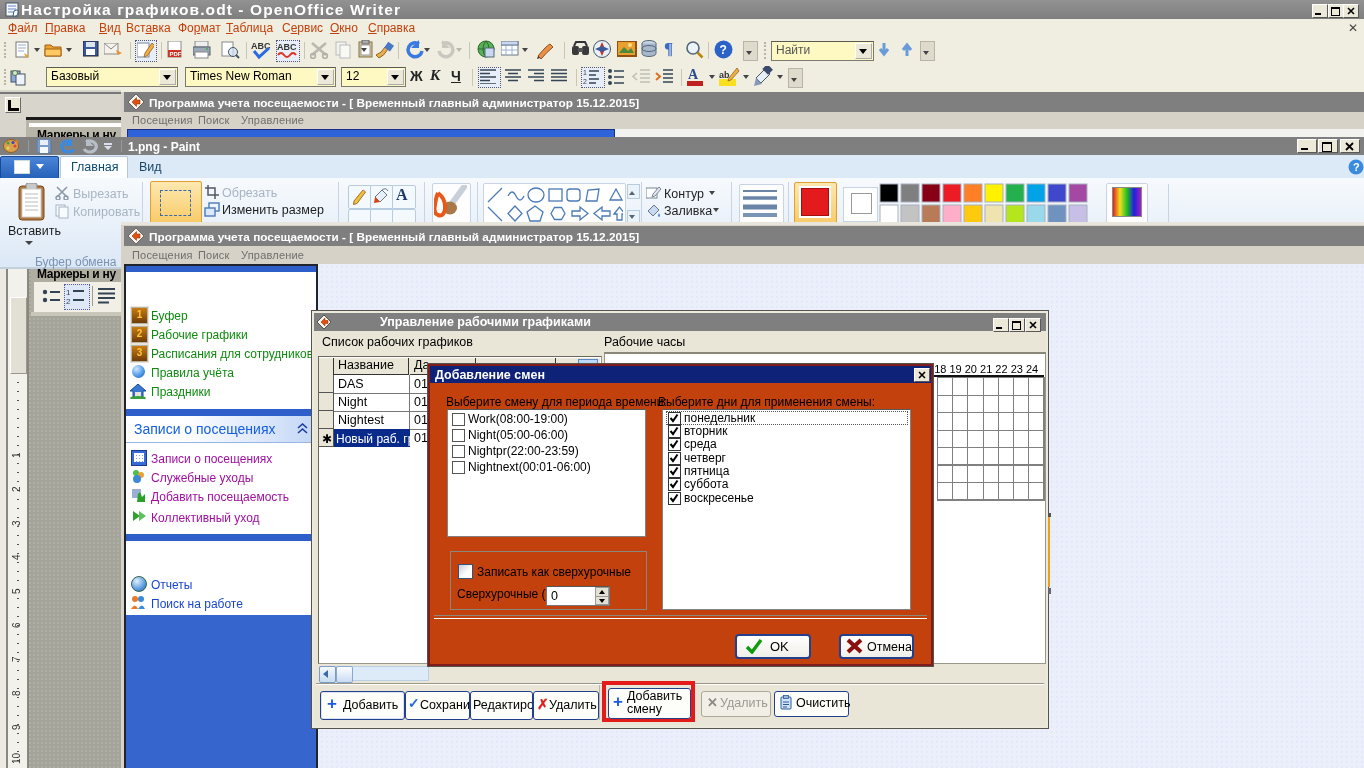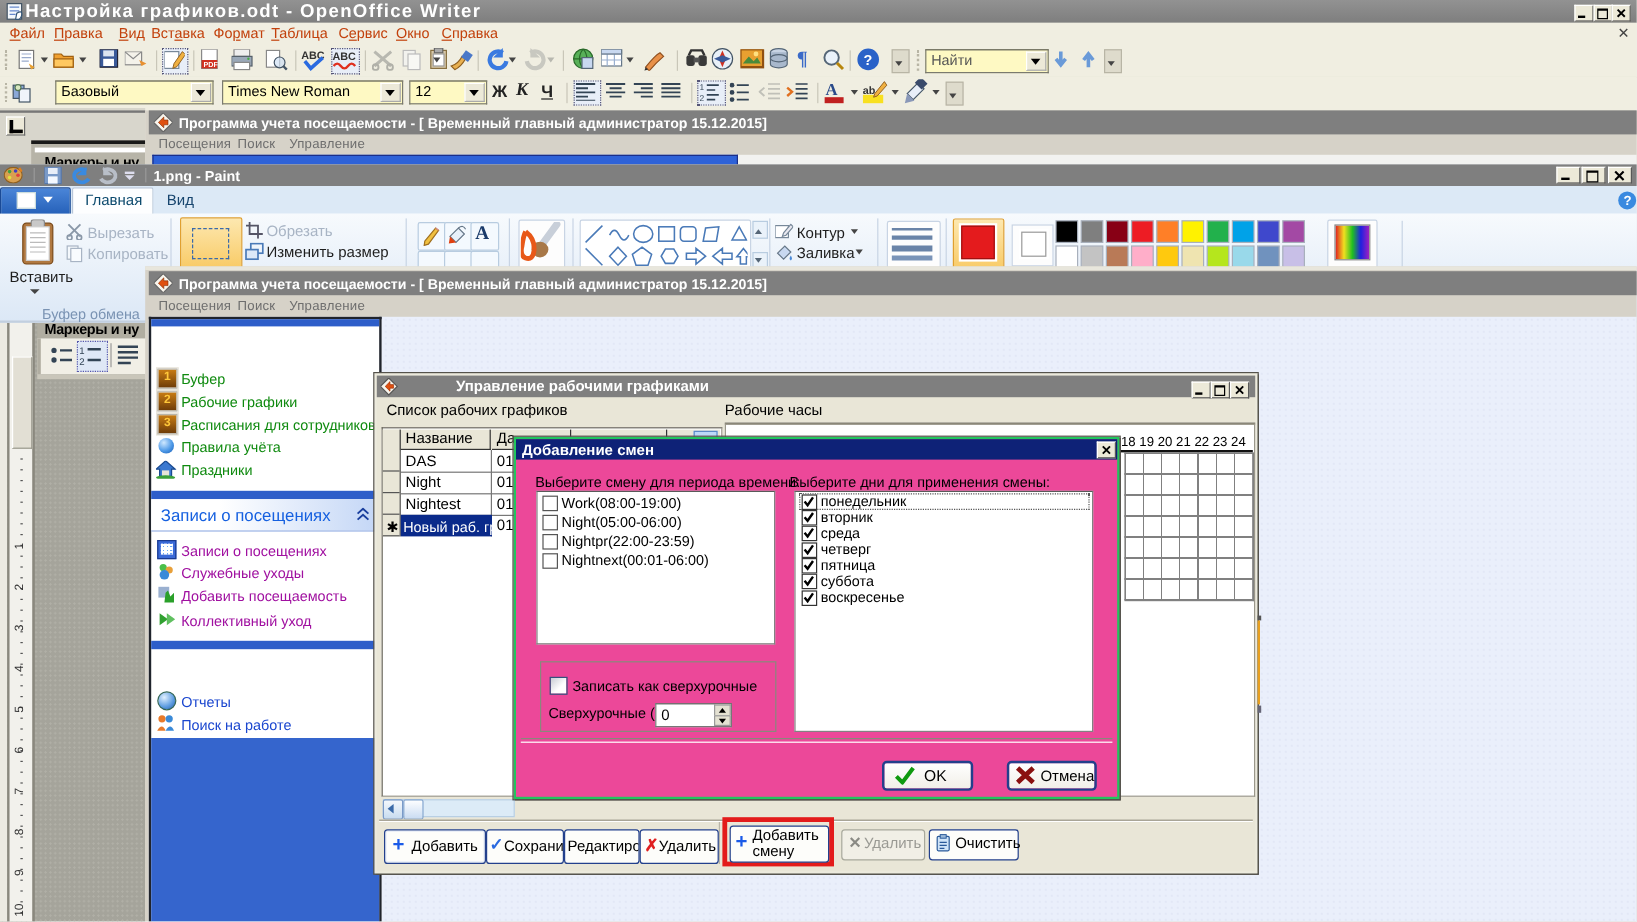--- a/index.html
+++ b/index.html
@@ -758,22 +758,22 @@
           <path d="M3 7 h6 M3 9.5 h6 M3 12 h4" stroke="#2a5a9a" stroke-width="1"></path>
         </svg></span>
     <span style="position:absolute;left:21px;top:4px;font-size:12.5px;color:#000;">Очистить</span>
   </div>
 </div>
 
 <div class="abs" style="left:1048px;top:513px;width:3px;height:4px;background:#555;"></div>
 <div class="abs" style="left:1048px;top:517px;width:2px;height:70px;background:#e8a020;"></div>
 <div class="abs" style="left:1048px;top:588px;width:3px;height:6px;background:#667;"></div>
 
-<div class="abs" id="dlg2" style="left:428px;top:364px;width:501px;height:298px;background:#ec4899;
-  border:2px solid #22c55e;outline:1px solid #55534c;box-shadow:1px 1px 0 #3a3a35;">
+<div class="abs" id="dlg2" style="left:428px;top:364px;width:501px;height:298px;background:#c2410c;
+  border:2px solid #7f1d1d;outline:1px solid #55534c;box-shadow:1px 1px 0 #3a3a35;">
   <div style="position:absolute;left:0;top:0;width:501px;height:17px;background:#0e2277;"></div>
   <div class="wt" style="position:absolute;left:5px;top:2px;font-size:12.5px;">Добавление смен</div>
   <div class="capbtn" style="left:484px;top:2px;width:14px;height:12px;">
       <svg style="position:absolute;left:3px;top:2px" width="8" height="8">
         <path d="M1 1 L7 7 M7 1 L1 7" stroke="#000" stroke-width="1.6"></path>
       </svg>
     </div>
   <div style="position:absolute;left:16px;top:29px;font-size:12px;color:#000;">Выберите смену для периода времени:</div>
   <div style="position:absolute;left:228px;top:29px;font-size:12px;color:#000;">Выберите дни для применения смены:</div>
 

